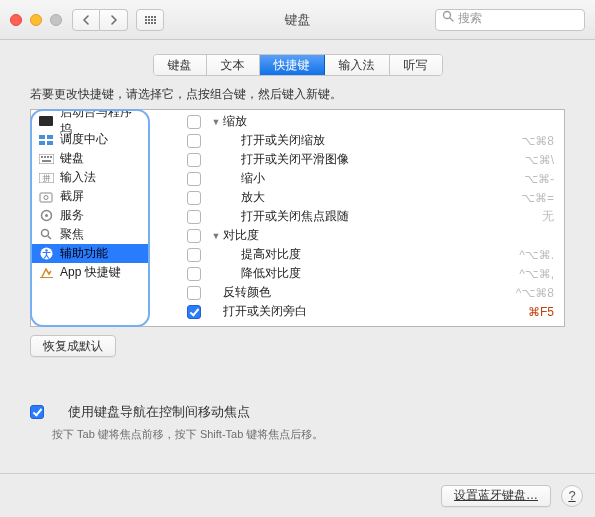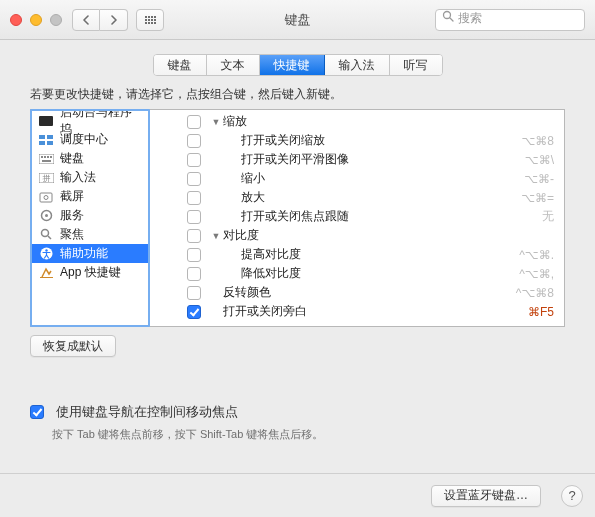--- a/index.html
+++ b/index.html
@@ -57,27 +57,27 @@
   .segment { padding:0 14px; font-size:12px; display:flex; align-items:center; border-right:1px solid #c6c6c6; background:linear-gradient(#fdfdfd,#f3f3f3); color:#333;}
   .segment:last-child{border-right:none;text-align:center;}
   .segment.active { background:linear-gradient(#5aa0f8,#1072e8); color:#fff; border-right-color:#0a5cc0;}
   
   .content { padding: 0 30px 12px 30px; }
   .instruct { font-size:12px; color:#333; margin-bottom:6px;}
   .panel { display:flex; height:218px; border:1px solid #b8b8b8; background:#fff; }
   .panel { position:relative; }
   .sidebar-wrap{
     position:absolute;left:-1px;top:-1px;bottom:-1px;width:120px;
-    border:2px solid #76aef0;border-radius:1px;background:#fff;overflow:hidden;
+    border:2px solid #76aef0;border-radius:13px;background:#fff;overflow:hidden;
   }
   .cat-item{
     display:flex;align-items:center;height:19px;padding:0 6px;font-size:12px;color:#222;gap:6px;
   }
   .cat-item .ic{width:16px;height:14px;display:flex;align-items:center;justify-content:center;flex-shrink:0;}
-  .cat-item.selected{background:#2a7cff;color:#ffffff;}
+  .cat-item.selected{background:#2a7cff;color:#000000;}
   
   .detail {
     margin-left:148px; flex:1; overflow:auto; padding-top:2px;
   }
   .drow {
     display:flex;align-items:center;height:19px;font-size:12px;color:#222;padding-right:10px;
   }
   .chkcell{width:30px;display:flex;justify-content:center;}
   .disc{width:14px;display:flex;justify-content:center;color:#7a7a7a;font-size:9px;}
   .disc.leaf{visibility:hidden;}
@@ -96,27 +96,27 @@
   }
   
   .restore-row{display:flex;margin-top:8px;}
   .mac-btn{
     background:linear-gradient(#fdfdfd,#f1f1f1);border:1px solid #c6c6c6;border-radius:4px;
     height:22px;padding:0 12px;font-size:12px;color:#333;display:inline-flex;align-items:center;
     box-shadow:0 1px 0 rgba(0,0,0,.04);
   }
   
   .bottom-area{padding:34px 30px 0 30px;}
-  .bottom-check{display:flex;align-items:center;gap:12px;font-size:13px;color:#333;}
+  .bottom-check{display:flex;align-items:center;gap:24px;font-size:13px;color:#333;}
   .bottom-hint{font-size:11px;color:#6e6e6e;margin-top:6px;margin-left:22px;}
   
   .footer {
     position:absolute;left:0;right:0;bottom:0;height:44px;
     display:flex;align-items:center;justify-content:flex-end;
-    padding:0 12px;gap:20px;border-top:1px solid #cfcfcf;background:#ececec;
+    padding:0 12px;gap:10px;border-top:1px solid #cfcfcf;background:#ececec;text-decoration:underline;
   }
   .help-btn{
     width:22px;height:22px;border-radius:50%;border:1px solid #c6c6c6;background:linear-gradient(#fdfdfd,#f1f1f1);
     display:flex;align-items:center;justify-content:center;font-size:13px;color:#555;
   }
   body{position:relative;}
 </style>
 </head>
 <body>
 

